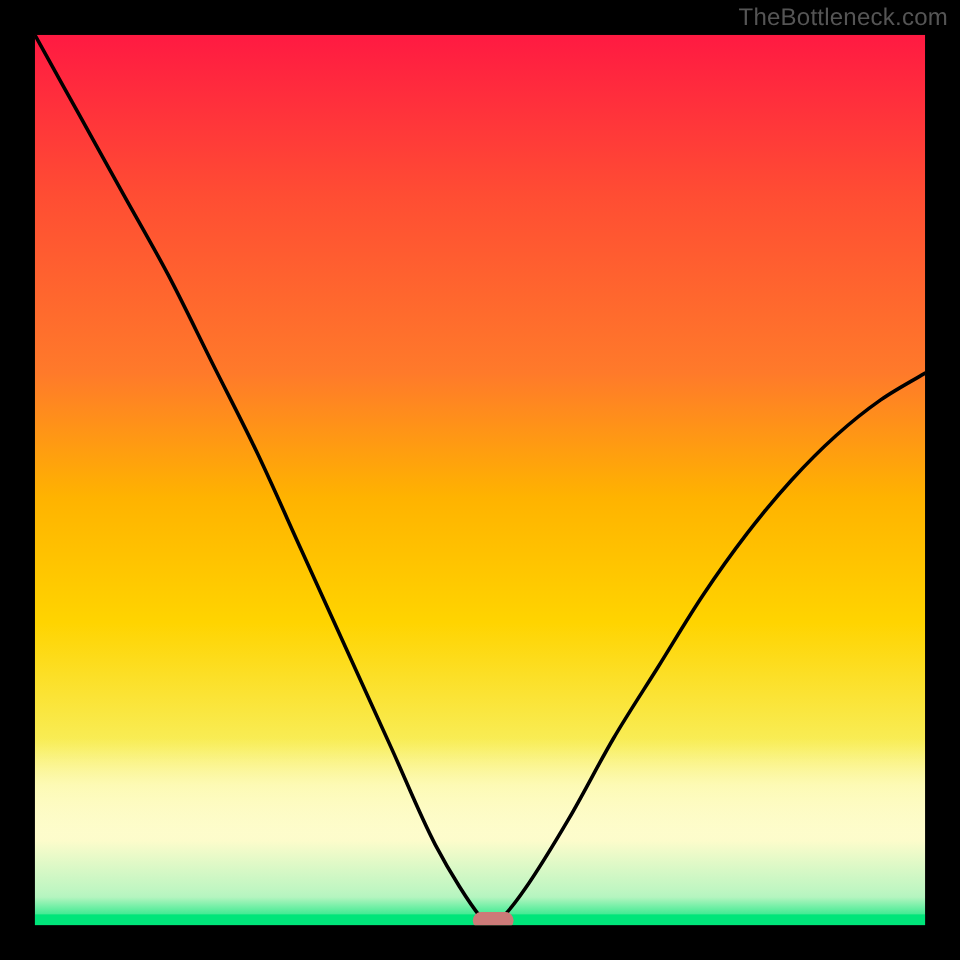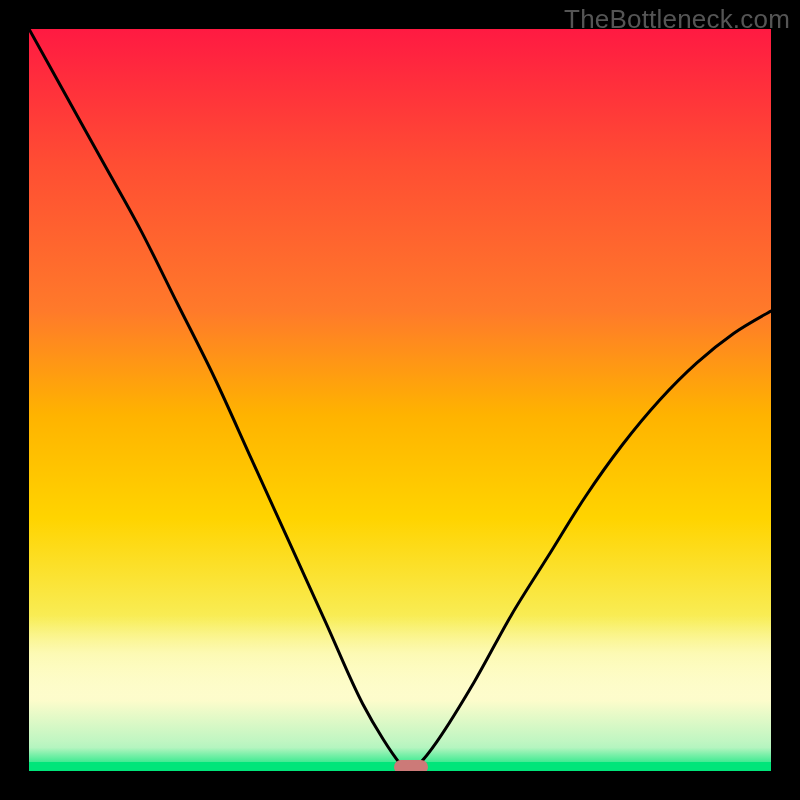--- a/index.html
+++ b/index.html
@@ -15,21 +15,21 @@
     position: relative;
     width: 800px;
     height: 800px;
     background: #000;
   }
   #watermark {
     position: absolute;
     top: 4px;
     right: 10px;
     color: #555;
-    font-size: 26px;
+    font-size: 20px;
     font-weight: 500;
     letter-spacing: 0.2px;
     z-index: 30;
     pointer-events: none;
   }
   #plot {
     position: absolute;
     left: 29px;
     top: 29px;
     width: 742px;

